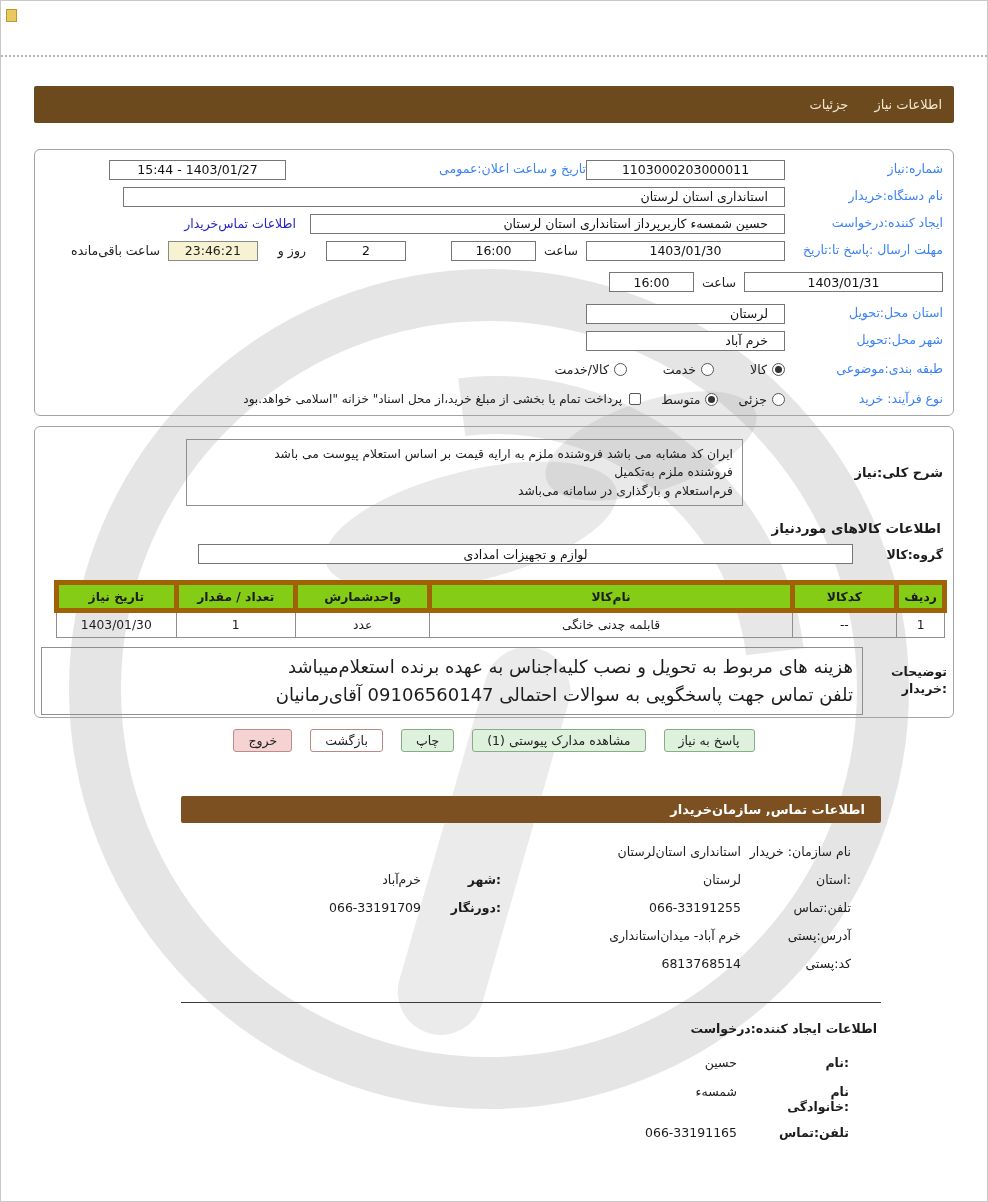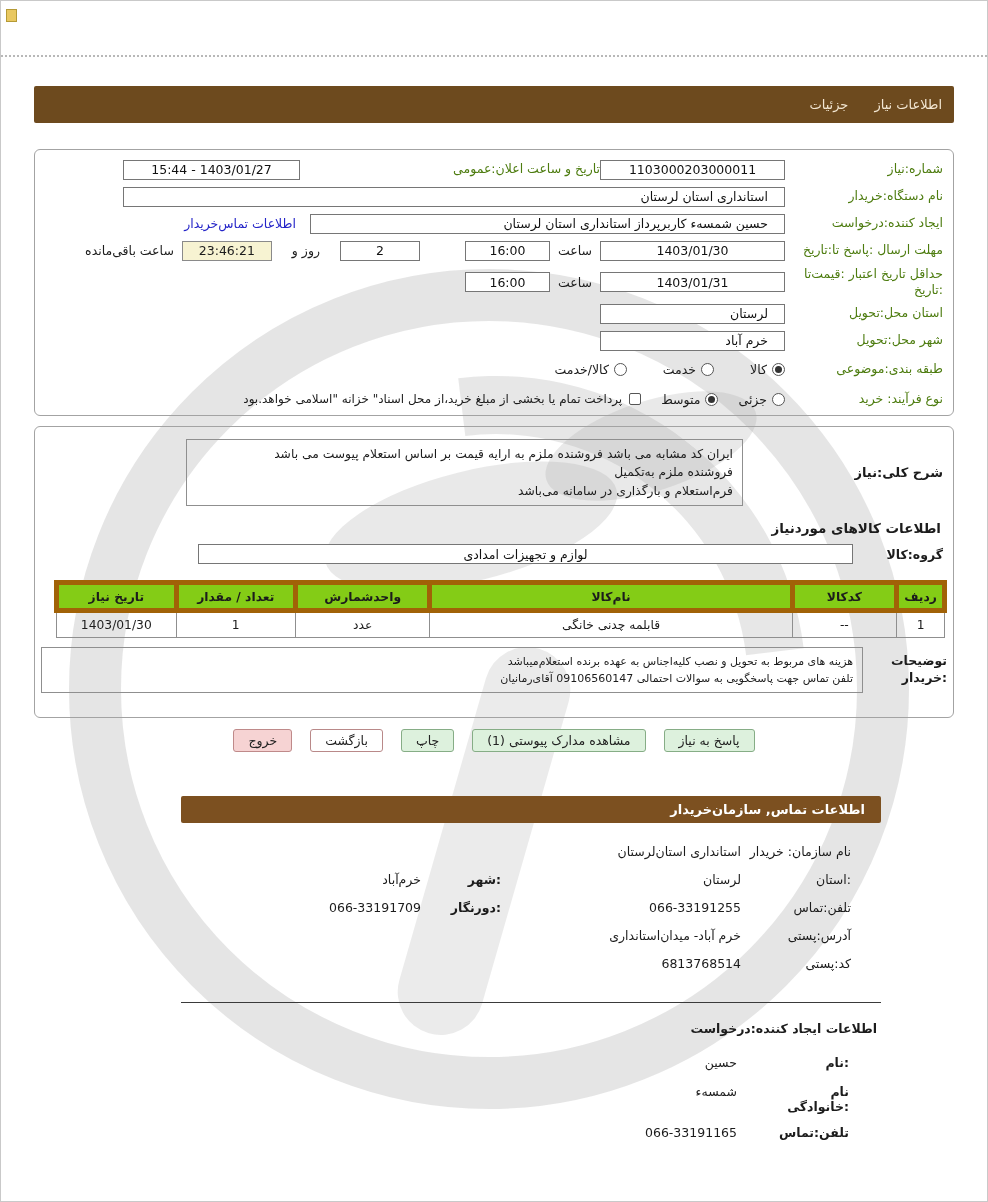--- a/index.html
+++ b/index.html
@@ -25,24 +25,24 @@
   
   .tabbar{position:absolute;top:85px;left:33px;right:33px;height:37px;background:#6d4a1e;display:flex;align-items:center;gap:26px;padding:0 12px;color:#f3e7d3;font-size:13px;border-radius:2px}
   .tabbar span{cursor:pointer}
 
   
   .panel{position:absolute;left:33px;right:33px;border:1px solid #a3a3a3;border-radius:6px;background:transparent}
   .box1{top:148px;height:267px;padding-top:6px}
   .box2{top:425px;height:292px;padding-top:12px}
 
   .frow{display:flex;align-items:center;min-height:27px;padding:0 10px;font-size:12.5px}
-  .flabel{width:158px;flex:none;color:#4d7c0f;line-height:1.3}
+  .flabel{width:158px;flex:none;color:#3b82f6;line-height:1.3}
   .finput{height:20px;border:1px solid #767676;background:#fff;font-family:inherit;font-size:12.5px;color:#111;padding:0 16px}
   .center{text-align:center}
-  .w185{width:185px}.w662{width:662px}.w475{width:475px}.w177{width:177px}.w85{width:85px}.w80{width:80px}.w655{width:655px}
+  .w185{width:199px}.w662{width:662px}.w475{width:475px}.w177{width:177px}.w85{width:85px}.w80{width:80px}.w655{width:655px}
   .announce-label{width:300px;padding-left:10px}
   .clink{color:#2424c8;margin-right:14px;text-decoration:none;cursor:pointer}
   .hour-label{margin:0 8px}
   .days-input{margin-right:45px}
   .days-label{margin:0 20px}
   .countdown{width:90px;height:20px;background:#f7f3d2;border:1px solid #8a8a8a;display:inline-flex;align-items:center;justify-content:center;font-size:12.5px}
   .remaining{margin-right:8px}
   .r5{min-height:36px}
   .r8,.r9{min-height:30px}
   .opt{display:inline-flex;align-items:center;gap:5px;margin-left:36px;cursor:pointer}
@@ -58,21 +58,21 @@
   .desc-box{width:557px;border:1px solid #8f8f8f;padding:5px 9px;font-size:12.3px;line-height:1.5;}
   .goods-title{font-weight:bold;font-size:13.5px;padding:14px 12px 6px;text-align:right}
   .group-row{display:flex;align-items:center;padding:2px 10px;font-size:12.5px}
   .group-label{width:90px;flex:none;font-weight:bold}
   .gtable{border-collapse:collapse;margin:14px 6px 0 0;width:893px;font-size:12.3px}
   .gtable th{background:#84cc16;border:5px solid #a16207;height:28px;font-weight:bold}
   .gtable td{border:1px solid #8f8f8f;height:27px;text-align:center}
   .col0{width:48px}.col1{width:105px}.col2{width:365px}.col3{width:135px}.col4{width:120px}.col5{width:120px}
   .notes-row{display:flex;align-items:center;padding:0 6px;margin-top:9px;font-size:12.5px}
   .notes-label{width:84px;flex:none;font-weight:bold;line-height:1.35}
-  .notes-box{width:836px;border:1px solid #8f8f8f;padding:5px 9px;font-size:11px;line-height:1.55;text-align:right}
+  .notes-box{width:836px;border:1px solid #8f8f8f;padding:5px 9px;font-size:18px;line-height:1.55;text-align:right}
 
   
   .actions{position:absolute;top:728px;left:0;right:0;display:flex;justify-content:center;gap:18px}
   .btn{height:23px;padding:2px 14px;font-family:inherit;font-size:12.5px;border-radius:3px;border:1px solid;color:#222;cursor:pointer}
   .btn-green{background:#ddf1dd;border-color:#86ad86}
   .btn-plain{background:#fff;border-color:#b98989}
   .btn-pink{background:#f6d3d3;border-color:#bf8a8a}
 
   
   .bar2{position:absolute;top:795px;left:180px;width:700px;height:27px;background:#7c5020;color:#fff;font-weight:bold;font-size:13px;line-height:27px;padding:0 16px;text-align:right;border-radius:2px}
@@ -139,21 +139,20 @@
         <input class="finput w185 center" dir="ltr" readonly="" value="1403/01/30" style="">
         <span class="hour-label">ساعت</span>
         <input class="finput w85 center" dir="ltr" readonly="" value="16:00" style="">
         <input class="finput w80 center days-input" dir="ltr" readonly="" value="2" style="">
         <span class="days-label">روز و</span>
         <span class="countdown" dir="ltr">23:46:21</span>
         <span class="remaining">ساعت باقی‌مانده</span>
       </div>
 
       <div class="frow r5">
-        <span class="flabel">حداقل تاریخ اعتبار :قیمت‌تا :تاریخ</span>
         <input class="finput w185 center" dir="ltr" readonly="" value="1403/01/31" style="">
         <span class="hour-label">ساعت</span>
         <input class="finput w85 center" dir="ltr" readonly="" value="16:00" style="">
       </div>
 
       <div class="frow">
         <span class="flabel">استان محل:تحویل</span>
         <input class="finput w185" readonly="" value="لرستان" style="">
       </div>
 

